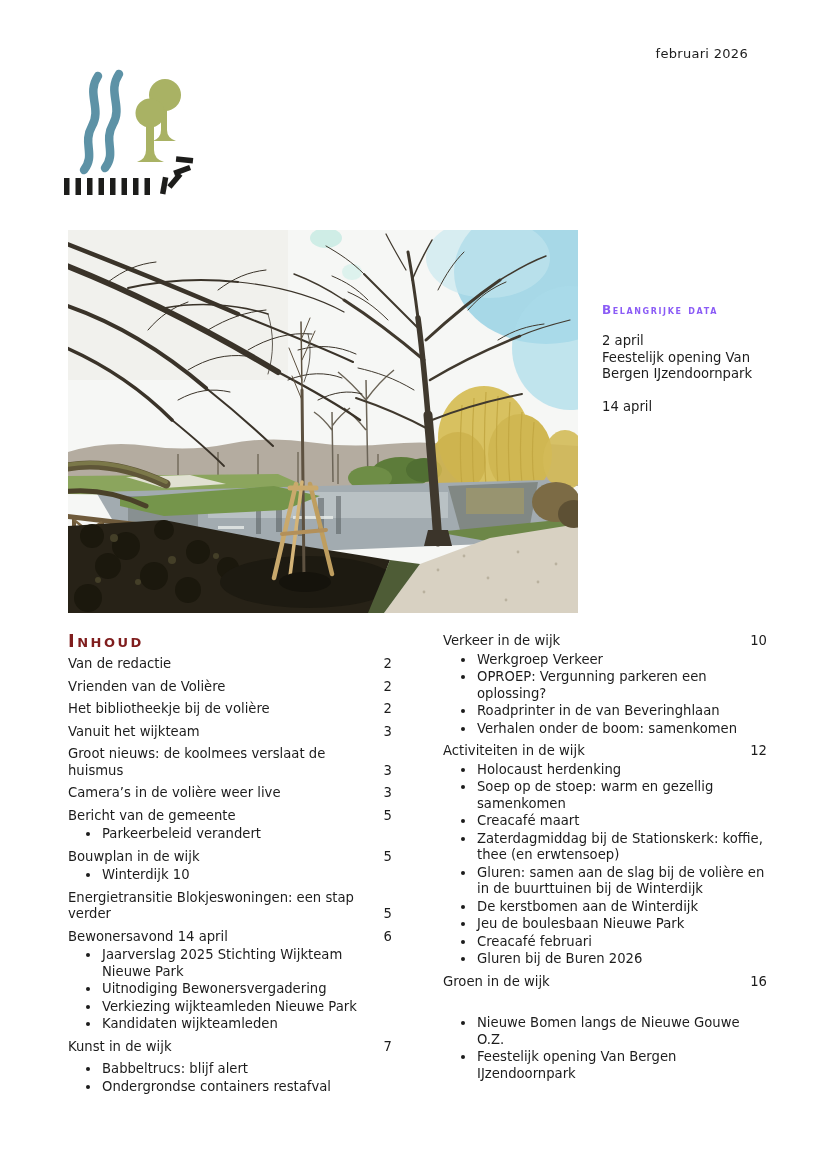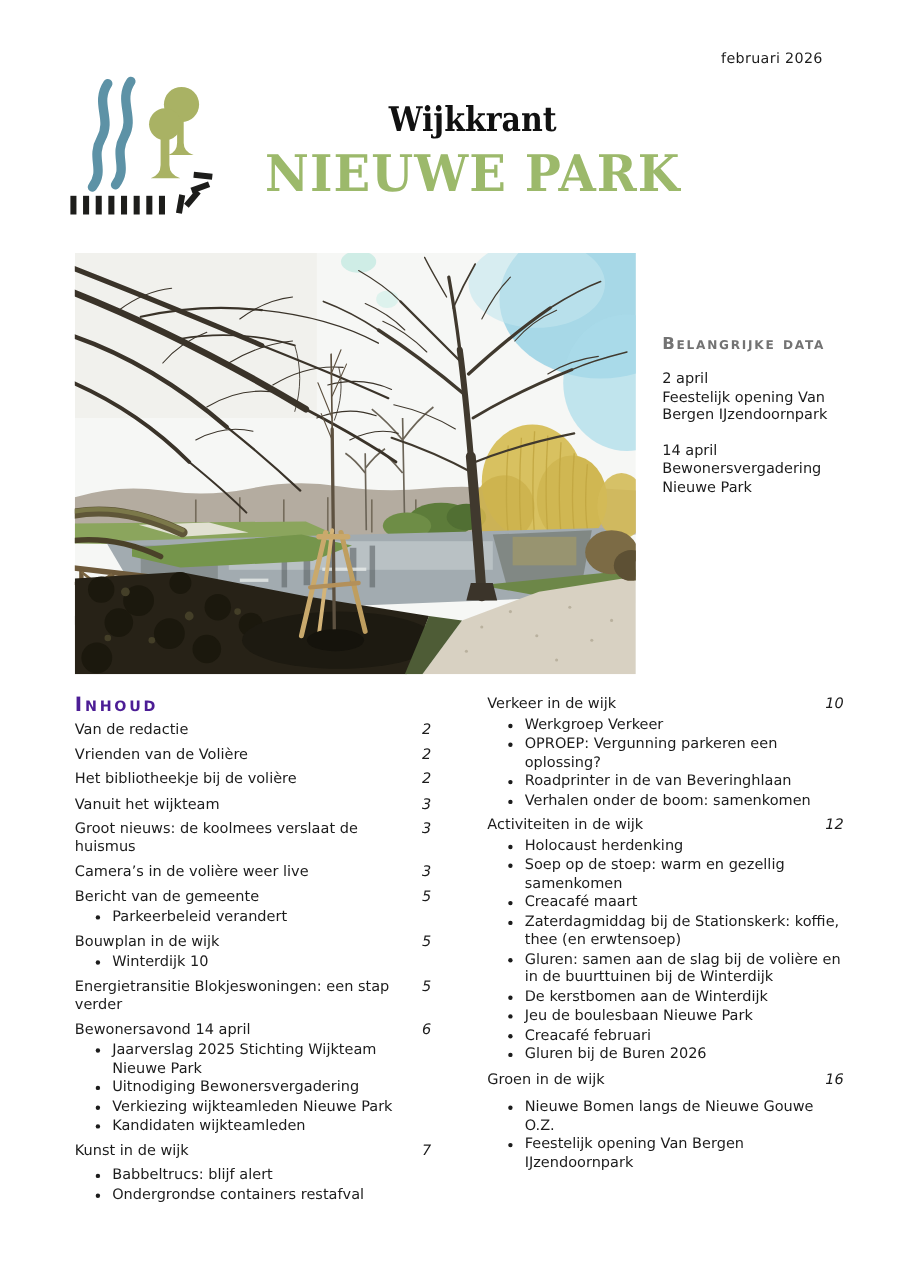--- a/index.html
+++ b/index.html
@@ -27,38 +27,38 @@
     display:inline-block;margin-top:8px;
     font-family:"DejaVu Serif","Liberation Serif",serif;
     font-weight:bold;font-size:46px;line-height:48px;
     transform:scaleX(.95);letter-spacing:1px;
   }
   .photo{position:absolute;left:68px;top:230px;width:510px;height:383px;}
   .photo svg{display:block;width:510px;height:383px;}
   .sidebar{position:absolute;left:602px;top:303px;width:172px;}
   .side-heading{
     font-weight:bold;font-variant:small-caps;
-    font-size:15px;letter-spacing:1.6px;margin-bottom:16px;color:#737373;
+    font-size:12px;letter-spacing:1.6px;margin-bottom:16px;color:#8b5cf6;
   }
   .event{margin-bottom:16px;font-size:13.2px;line-height:16.5px;}
   .event .event-date{margin-bottom:0;}
   .toc-heading{
     position:absolute;left:68px;top:630px;
     font-weight:bold;font-variant:small-caps;
-    font-size:18px;letter-spacing:2.5px;color:#4c1d95;
+    font-size:18px;letter-spacing:2.5px;color:#7f1d1d;
   }
   .toc-col{position:absolute;width:324px;font-size:13.2px;line-height:16.5px;}
   .toc-col.left{left:68px;top:656px;}
   .toc-col.right{left:443px;top:633px;}
   .toc-entry{margin-bottom:6px;}
-  .toc-row{display:flex;align-items:flex-start;}
+  .toc-row{display:flex;align-items:flex-end;}
   .toc-title{flex:1;padding-right:6px;}
-  .toc-page{width:26px;text-align:right;white-space:nowrap;font-style:italic;}
+  .toc-page{width:26px;text-align:right;white-space:nowrap;}
   ul.toc-bullets{margin:2px 0 4px 0;padding-left:33px;}
-  ul.toc-bullets.spaced{margin-top:9px;}
+  ul.toc-bullets.spaced{margin-top:25px;}
   ul.toc-bullets li{margin:1px 0;padding-left:1px;}
 </style>
 </head>
 <body>
 
 <div class="page">
 
   <div class="date">februari 2026</div>
 
   <svg class="logo" viewBox="0 0 143 143" aria-hidden="true">
@@ -81,24 +81,20 @@
       <rect x="59.5" y="116" width="5.5" height="17"></rect>
       <rect x="71" y="116" width="5.5" height="17"></rect>
       <rect x="82.5" y="116" width="5.5" height="17"></rect>
       <rect x="99.5" y="115" width="5.5" height="17" transform="rotate(10 102 123)"></rect>
       <rect x="110.5" y="110" width="5.5" height="17" transform="rotate(40 113 118)"></rect>
       <rect x="118" y="100" width="5.5" height="17" transform="rotate(70 120.5 108)"></rect>
       <rect x="119" y="89" width="5.5" height="17" transform="rotate(96 122 98)"></rect>
     </g>
   </svg>
 
-  <div class="masthead">
-    <div><span class="kicker">Wijkkrant</span></div>
-    <div><span class="main-title" style="color: rgb(156, 185, 107);">NIEUWE PARK</span></div>
-  </div>
 
   <div class="photo">
     <svg viewBox="0 0 510 383" preserveAspectRatio="none" aria-hidden="true">
 
       <g>
         <rect x="0" y="0" width="510" height="383" fill="#f6f7f5"></rect>
         <rect x="0" y="0" width="220" height="150" fill="#f1f1ed"></rect>
         <ellipse cx="478" cy="42" rx="92" ry="72" fill="#9ed4e6" opacity=".9"></ellipse>
         <ellipse cx="502" cy="118" rx="58" ry="62" fill="#aadbe9" opacity=".7"></ellipse>
         <ellipse cx="420" cy="28" rx="62" ry="40" fill="#c3e6ef" opacity=".6"></ellipse>
@@ -324,21 +320,20 @@
 
   <div class="sidebar">
     <div class="side-heading">Belangrijke data</div>
     <div id="events">
         <div class="event">
           <div class="event-date">2 april</div>
           <div>Feestelijk opening Van Bergen IJzendoornpark</div>
         </div>
         <div class="event">
           <div class="event-date">14 april</div>
-          <div>Bewonersvergadering Nieuwe Park</div>
         </div>
       </div>
   </div>
 
   <div class="toc-heading">Inhoud</div>
   <div class="toc-col left" id="toc-left">
       <div class="toc-entry">
         <div class="toc-row">
           <span class="toc-title">Van de redactie</span>
           <span class="toc-page">2</span>

